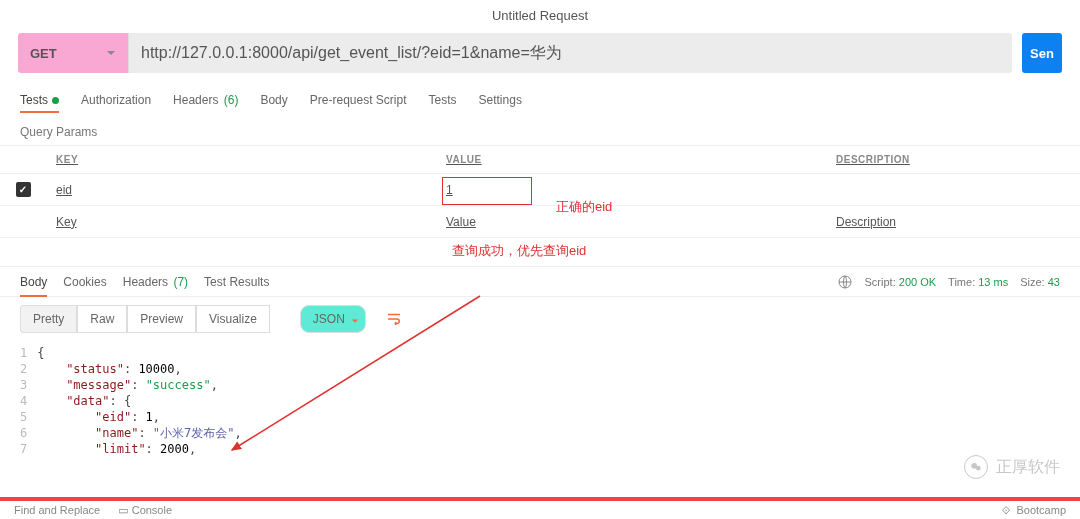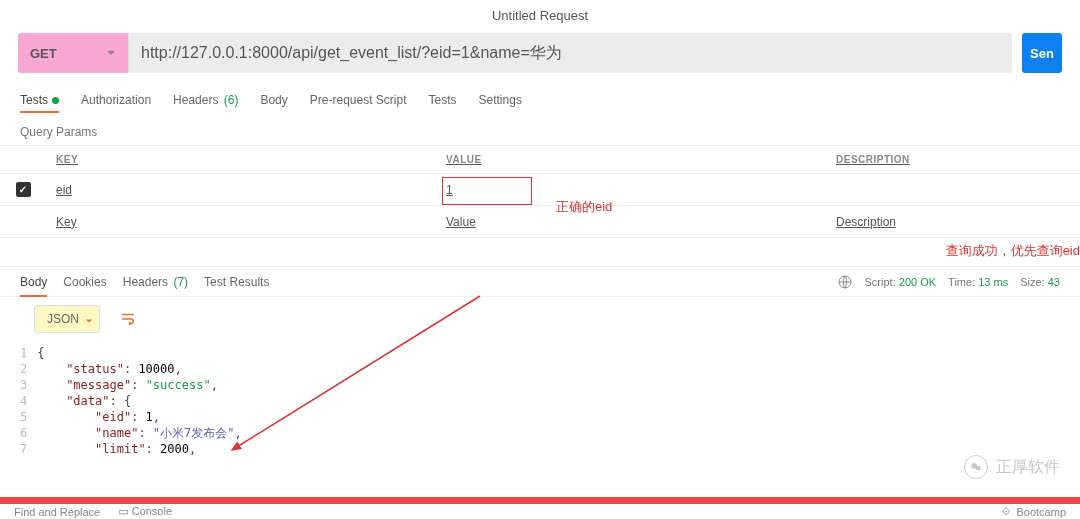--- a/index.html
+++ b/index.html
@@ -62,21 +62,21 @@
   }
   .chk::after { content: "✓"; color: #fff; font-size: 10px; font-weight: 700; }
   .ph { color: #bbb; }
   .redbox {
     position: absolute; border: 1.5px solid #e03131; top: 3px; height: 28px; left: 6px; width: 90px;
   }
   .annot {
     position: absolute; color: #e03131; top: 24px; left: 120px; font-size: 13px; white-space: nowrap;
   }
   .center-annot {
-    color: #e03131; text-align: right; padding: 4px 0 6px 452px; font-size: 13px;
+    color: #e03131; text-align: left; padding: 4px 0 6px 452px; font-size: 13px;
   }
   .resp-tabs {
     display: flex; align-items: center; padding: 0 20px; height: 30px; font-size: 12px; color: #666;
     border-top: 1px solid #eee; gap: 16px;
   }
   .resp-tabs .rtab.active { color: #444; position: relative; }
   .resp-tabs .rtab.active::after {
     content: ""; position: absolute; left: 0; right: 0; bottom: -8px; height: 2px; background: #f26b3a;
   }
   .resp-status { margin-left: auto; display: flex; align-items: center; gap: 12px; color: #777; font-size: 11px; }
@@ -86,42 +86,42 @@
     display: flex; align-items: center; gap: 0; padding: 8px 20px; font-size: 12px; color: #666;
     border-top: 1px solid #eee;
   }
   .vbtn {
     padding: 6px 12px; border: 1px solid #ddd; background: #fff; color: #666;
   }
   .vbtn:first-child { border-radius: 3px 0 0 3px; }
   .vbtn.sel { background: #f2f2f2; }
   .vgroup { display: flex; }
   .jsonsel {
-    margin-left: 14px; padding: 6px 20px 6px 12px; border: 1px solid #ddd; background: #fef9c3;
-    border-radius: 3px; position: relative;
+    margin-left: 30px; padding: 6px 20px 6px 12px; border: 1px solid #ddd; background: #5eead4;
+    border-radius: 9px; position: relative;
   }
   .jsonsel svg { position: absolute; right: 6px; top: 11px; width: 8px; height: 8px; fill: #f26b3a; }
   .wrapico {
     margin-left: 14px; width: 28px; height: 28px; display: flex; align-items: center; justify-content: center;
   }
   .wrapico svg { stroke: #f26b3a; fill: none; stroke-width: 2; }
   .code-area {
     display: flex; padding: 4px 0 0 20px; font-family: Consolas, Menlo, monospace; font-size: 12px;
   }
   .gutter { text-align: right; padding-right: 10px; color: #bbb; }
   .gutter div, .code div { height: 16px; line-height: 16px; white-space: pre; }
   .code { color: #333; }
   .j-key { color: #8b1a1a; }
   .j-num { color: #000000; }
   .j-str { color: #1a9e4b; }
   .j-cn { color: #5b63a8; }
   .j-p { color: #444; }
   .arrow-svg { position: absolute; pointer-events: none; }
   .footer {
-    position: absolute; bottom: 0; left: 0; right: 0; height: 22px; border-top: 7px solid #ef4444;
+    position: absolute; bottom: 0; left: 0; right: 0; height: 22px; border-top: 4px solid #ef4444;
     display: flex; align-items: center; padding: 0 14px; font-size: 11px; color: #888; gap: 18px;
   }
   .footer .right { margin-left: auto; display: flex; align-items: center; gap: 6px; }
   .watermark {
     position: absolute; right: 20px; bottom: 40px; display: flex; align-items: center; gap: 8px;
     color: #aaa; font-size: 16px; opacity: .65;
   }
   .wm-bubble {
     width: 24px; height: 24px; border: 1.5px solid #aaa; border-radius: 50%;
     display: flex; align-items: center; justify-content: center;
@@ -196,20 +196,26 @@
         <circle cx="12" cy="12" r="9"></circle>
         <path d="M3 12h18M12 3c3 3 3 15 0 18M12 3c-3 3-3 15 0 18"></path>
       </svg>
     <span><span>Script:</span> <span class="ok">200 OK</span></span>
     <span><span>Time:</span> <span class="ms">13 ms</span></span>
     <span><span>Size:</span> <span class="sz">43</span></span>
   </div>
 </div>
 
 <div class="viewer-bar">
+  <div class="vgroup">
+    <div class="vbtn sel">Pretty</div>
+    <div class="vbtn">Raw</div>
+    <div class="vbtn">Preview</div>
+    <div class="vbtn">Visualize</div>
+  </div>
   <div class="jsonsel">
     <span>JSON</span>
     <svg viewBox="0 0 10 10">
         <path d="M1 3l4 4 4-4z"></path>
       </svg>
   </div>
   <div class="wrapico">
     <svg viewBox="0 0 24 24" width="18" height="18">
         <path d="M4 6h16M4 12h12a3 3 0 010 6h-3m0 0l2-2m-2 2l2 2"></path>
       </svg>

